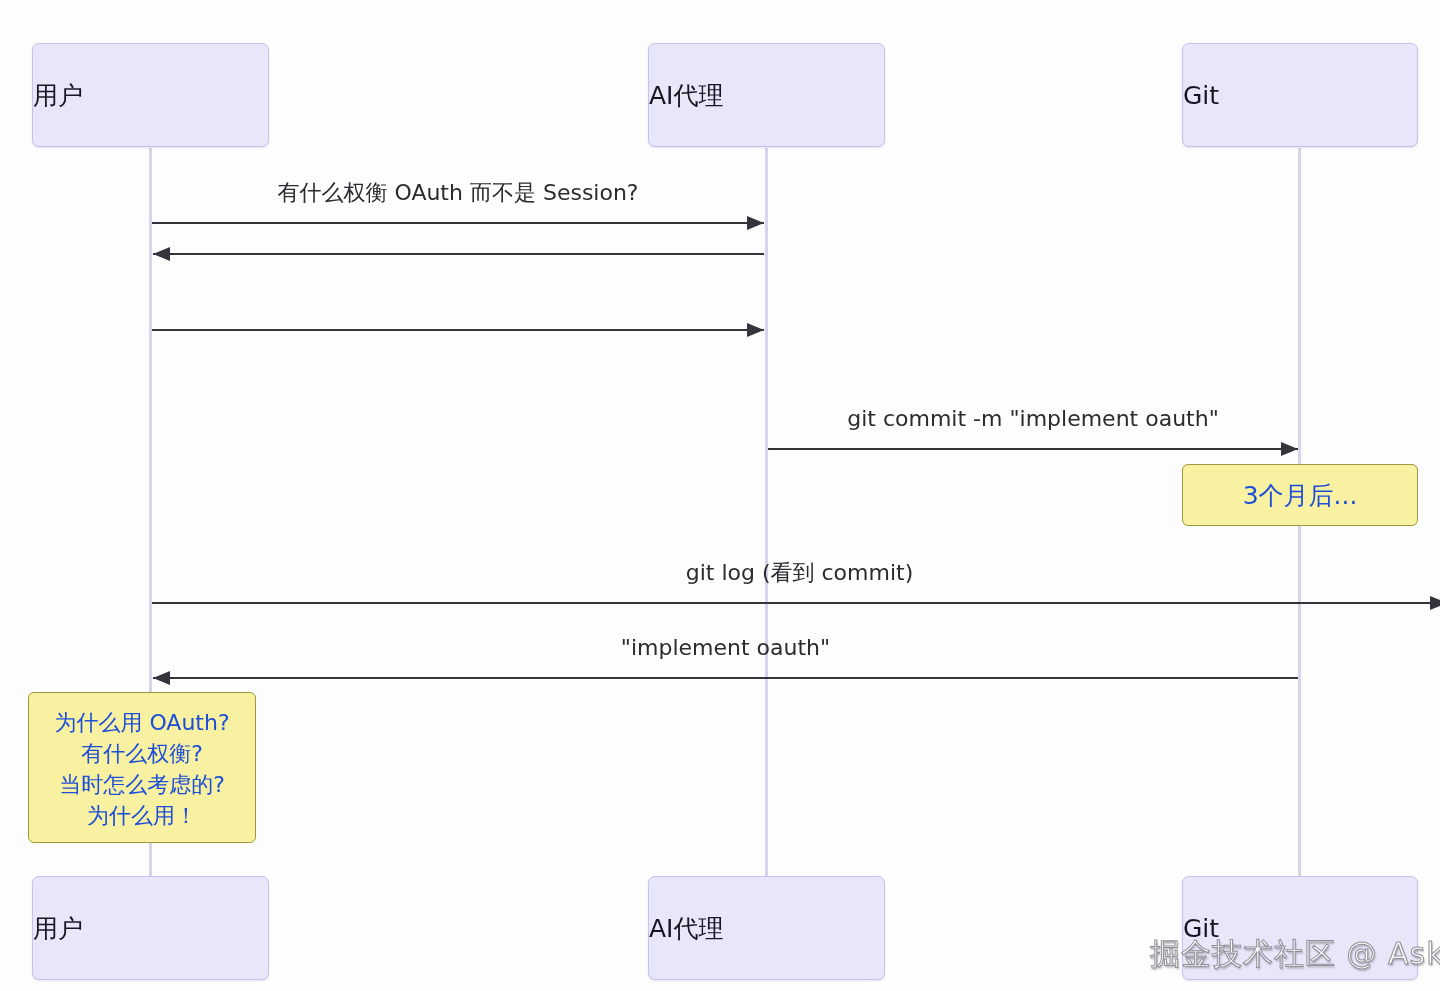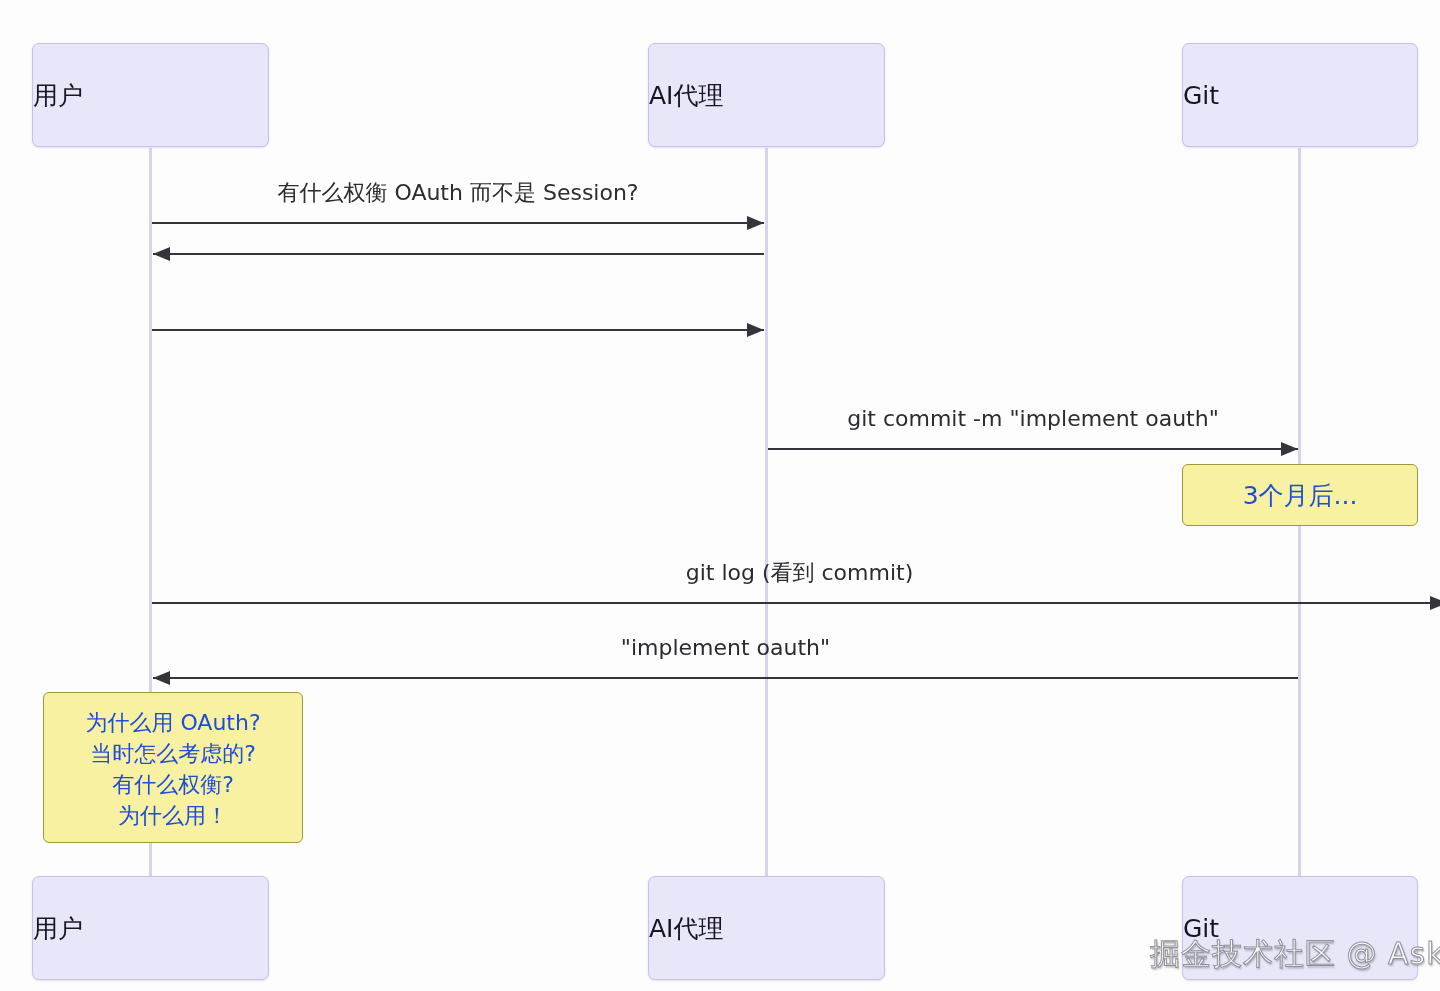--- a/index.html
+++ b/index.html
@@ -152,24 +152,24 @@
   <div class="message" style="left:152px; top:558px; width:1295px">
     <div class="msg-text">git log (看到 commit)</div>
     <div class="msg-line right"></div>
   </div>
 
   <div class="message" style="left:153px; top:633px; width:1145px">
     <div class="msg-text">"implement oauth"</div>
     <div class="msg-line left"></div>
   </div>
 
-  <div class="note multi" style="left:43px; top:692px; width:260px; height:151px">
+  <div class="note multi" style="left:28px; top:692px; width:228px; height:151px">
     <div>为什么用 OAuth?</div>
+    <div>有什么权衡?</div>
     <div>当时怎么考虑的?</div>
-    <div>有什么权衡?</div>
     <div>为什么用！</div>
   </div>
 
   <div class="actor" style="left:32px; top:876px; width:237px">
     <span>用户</span>
   </div>
   <div class="actor" style="left:648px; top:876px; width:237px">
     <span>AI代理</span>
   </div>
   <div class="actor" style="left:1182px; top:876px; width:236px">

